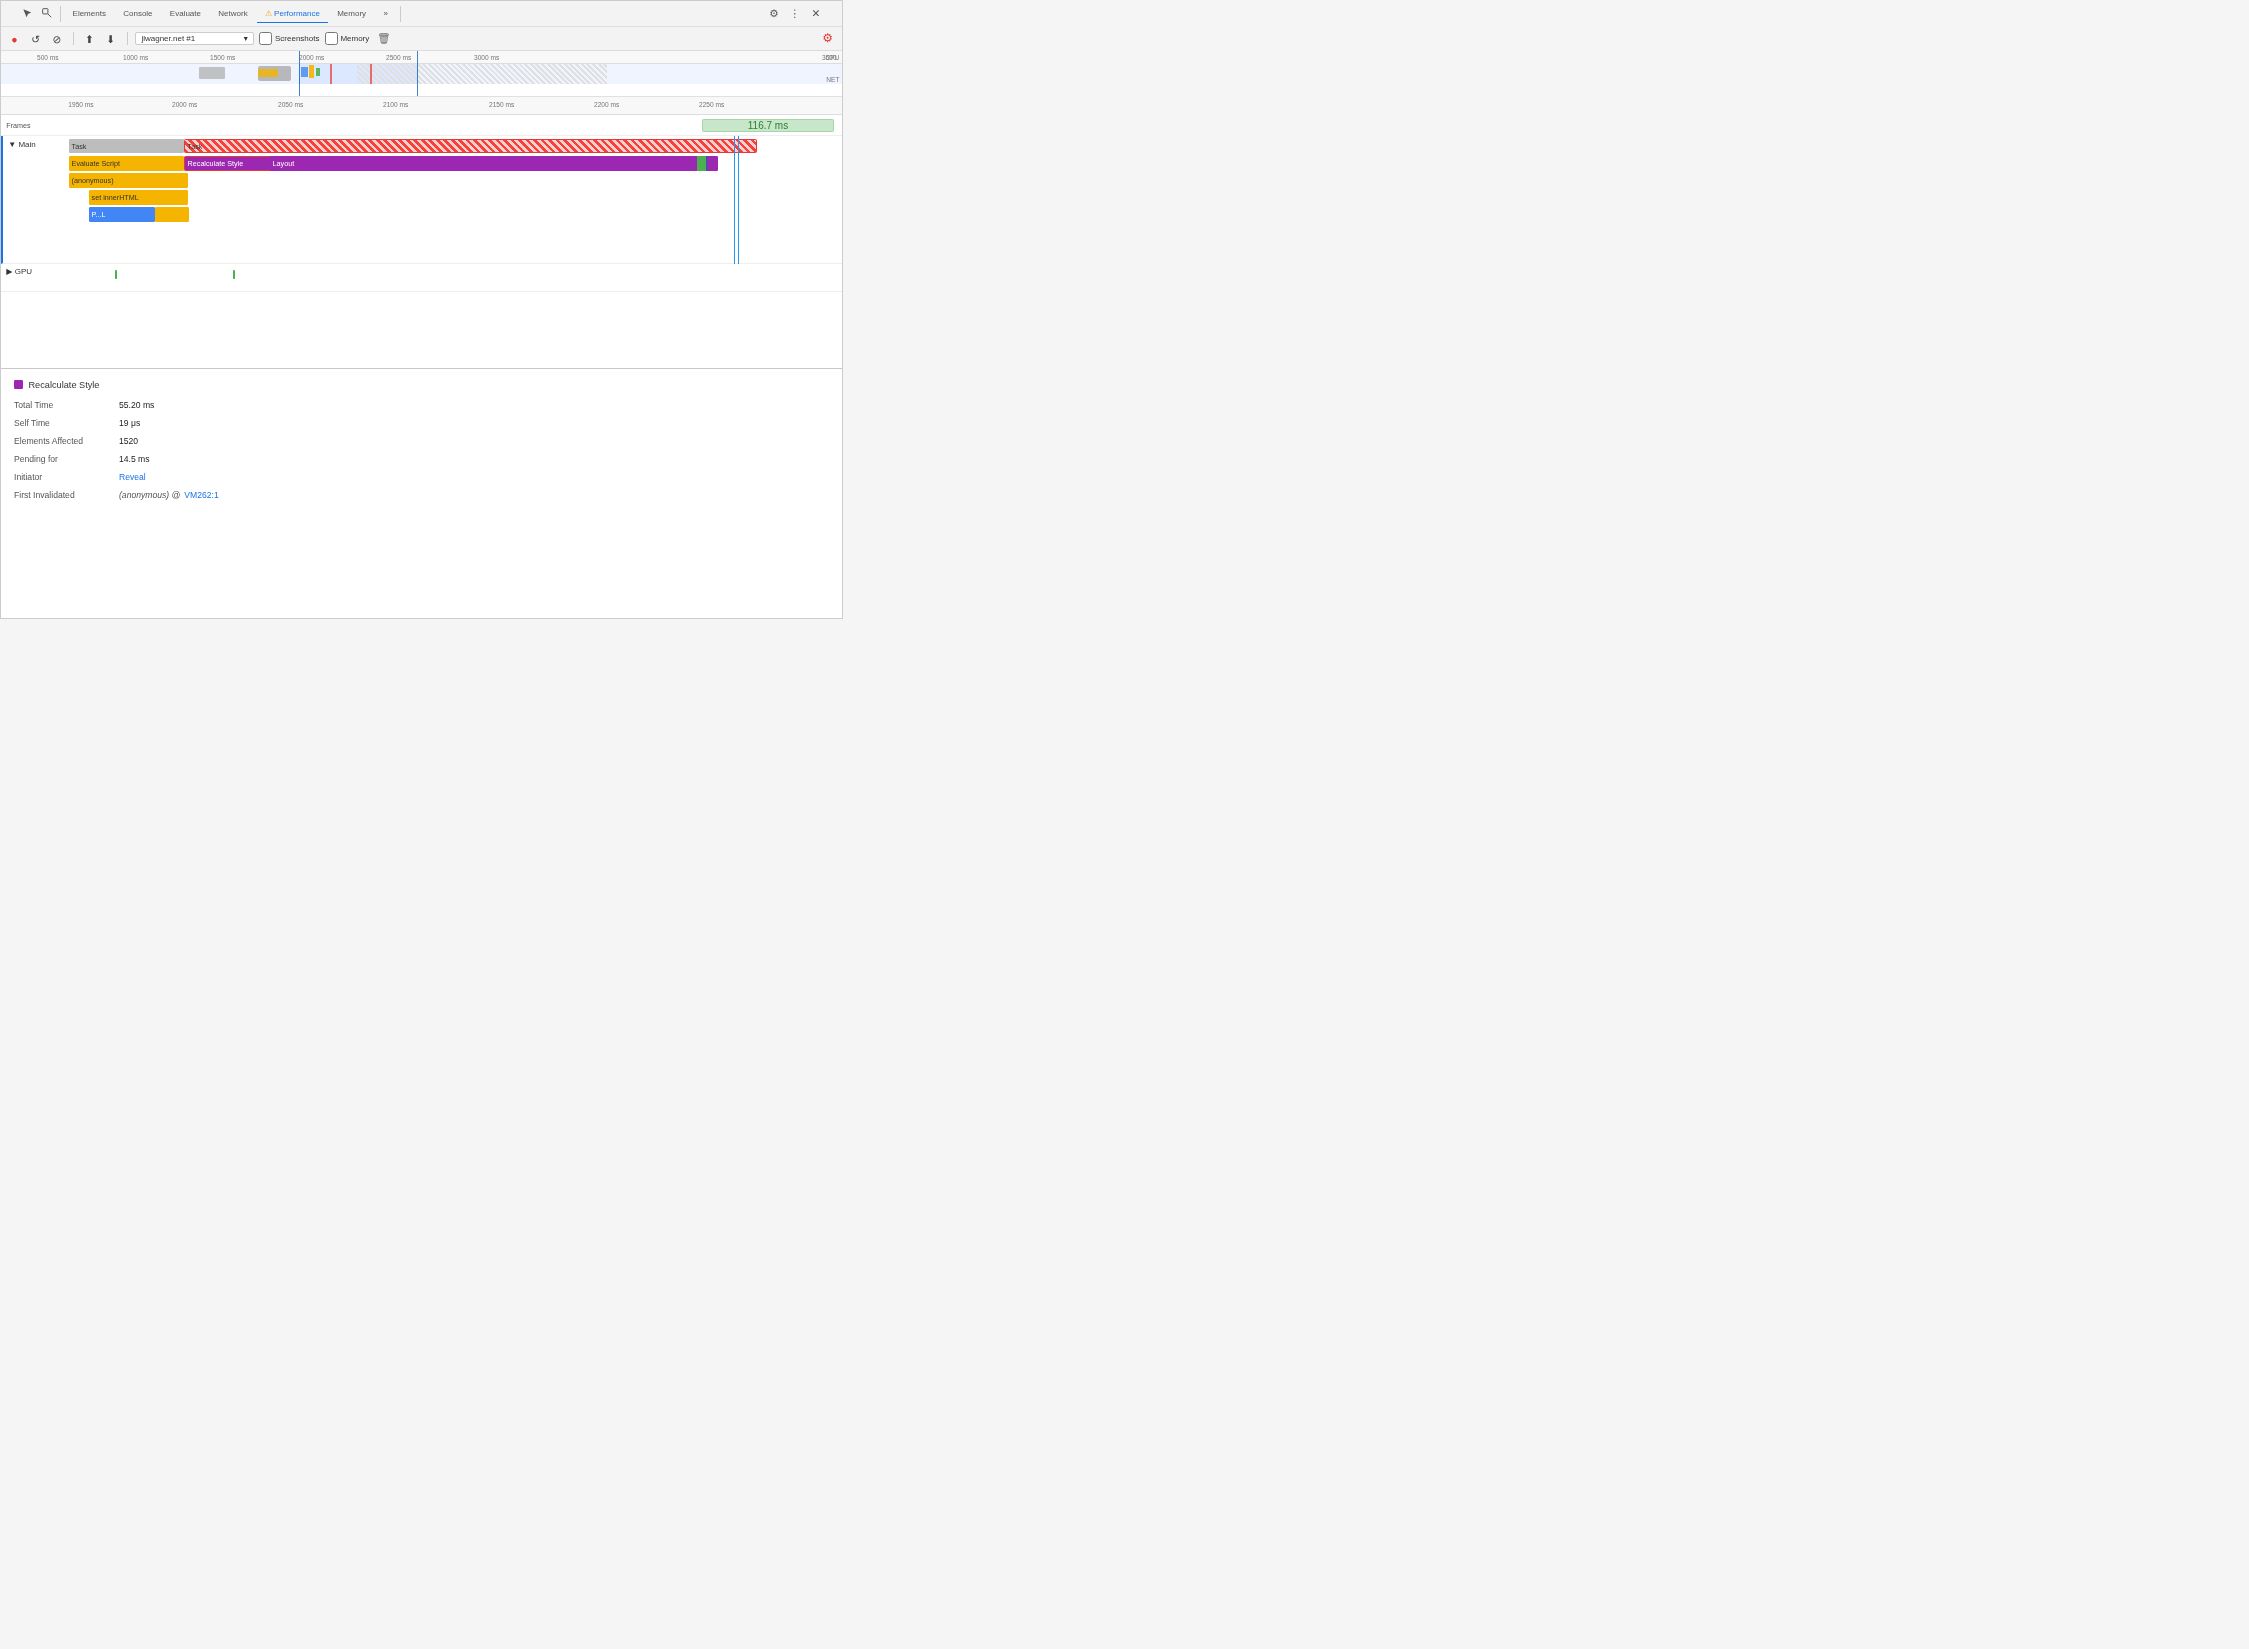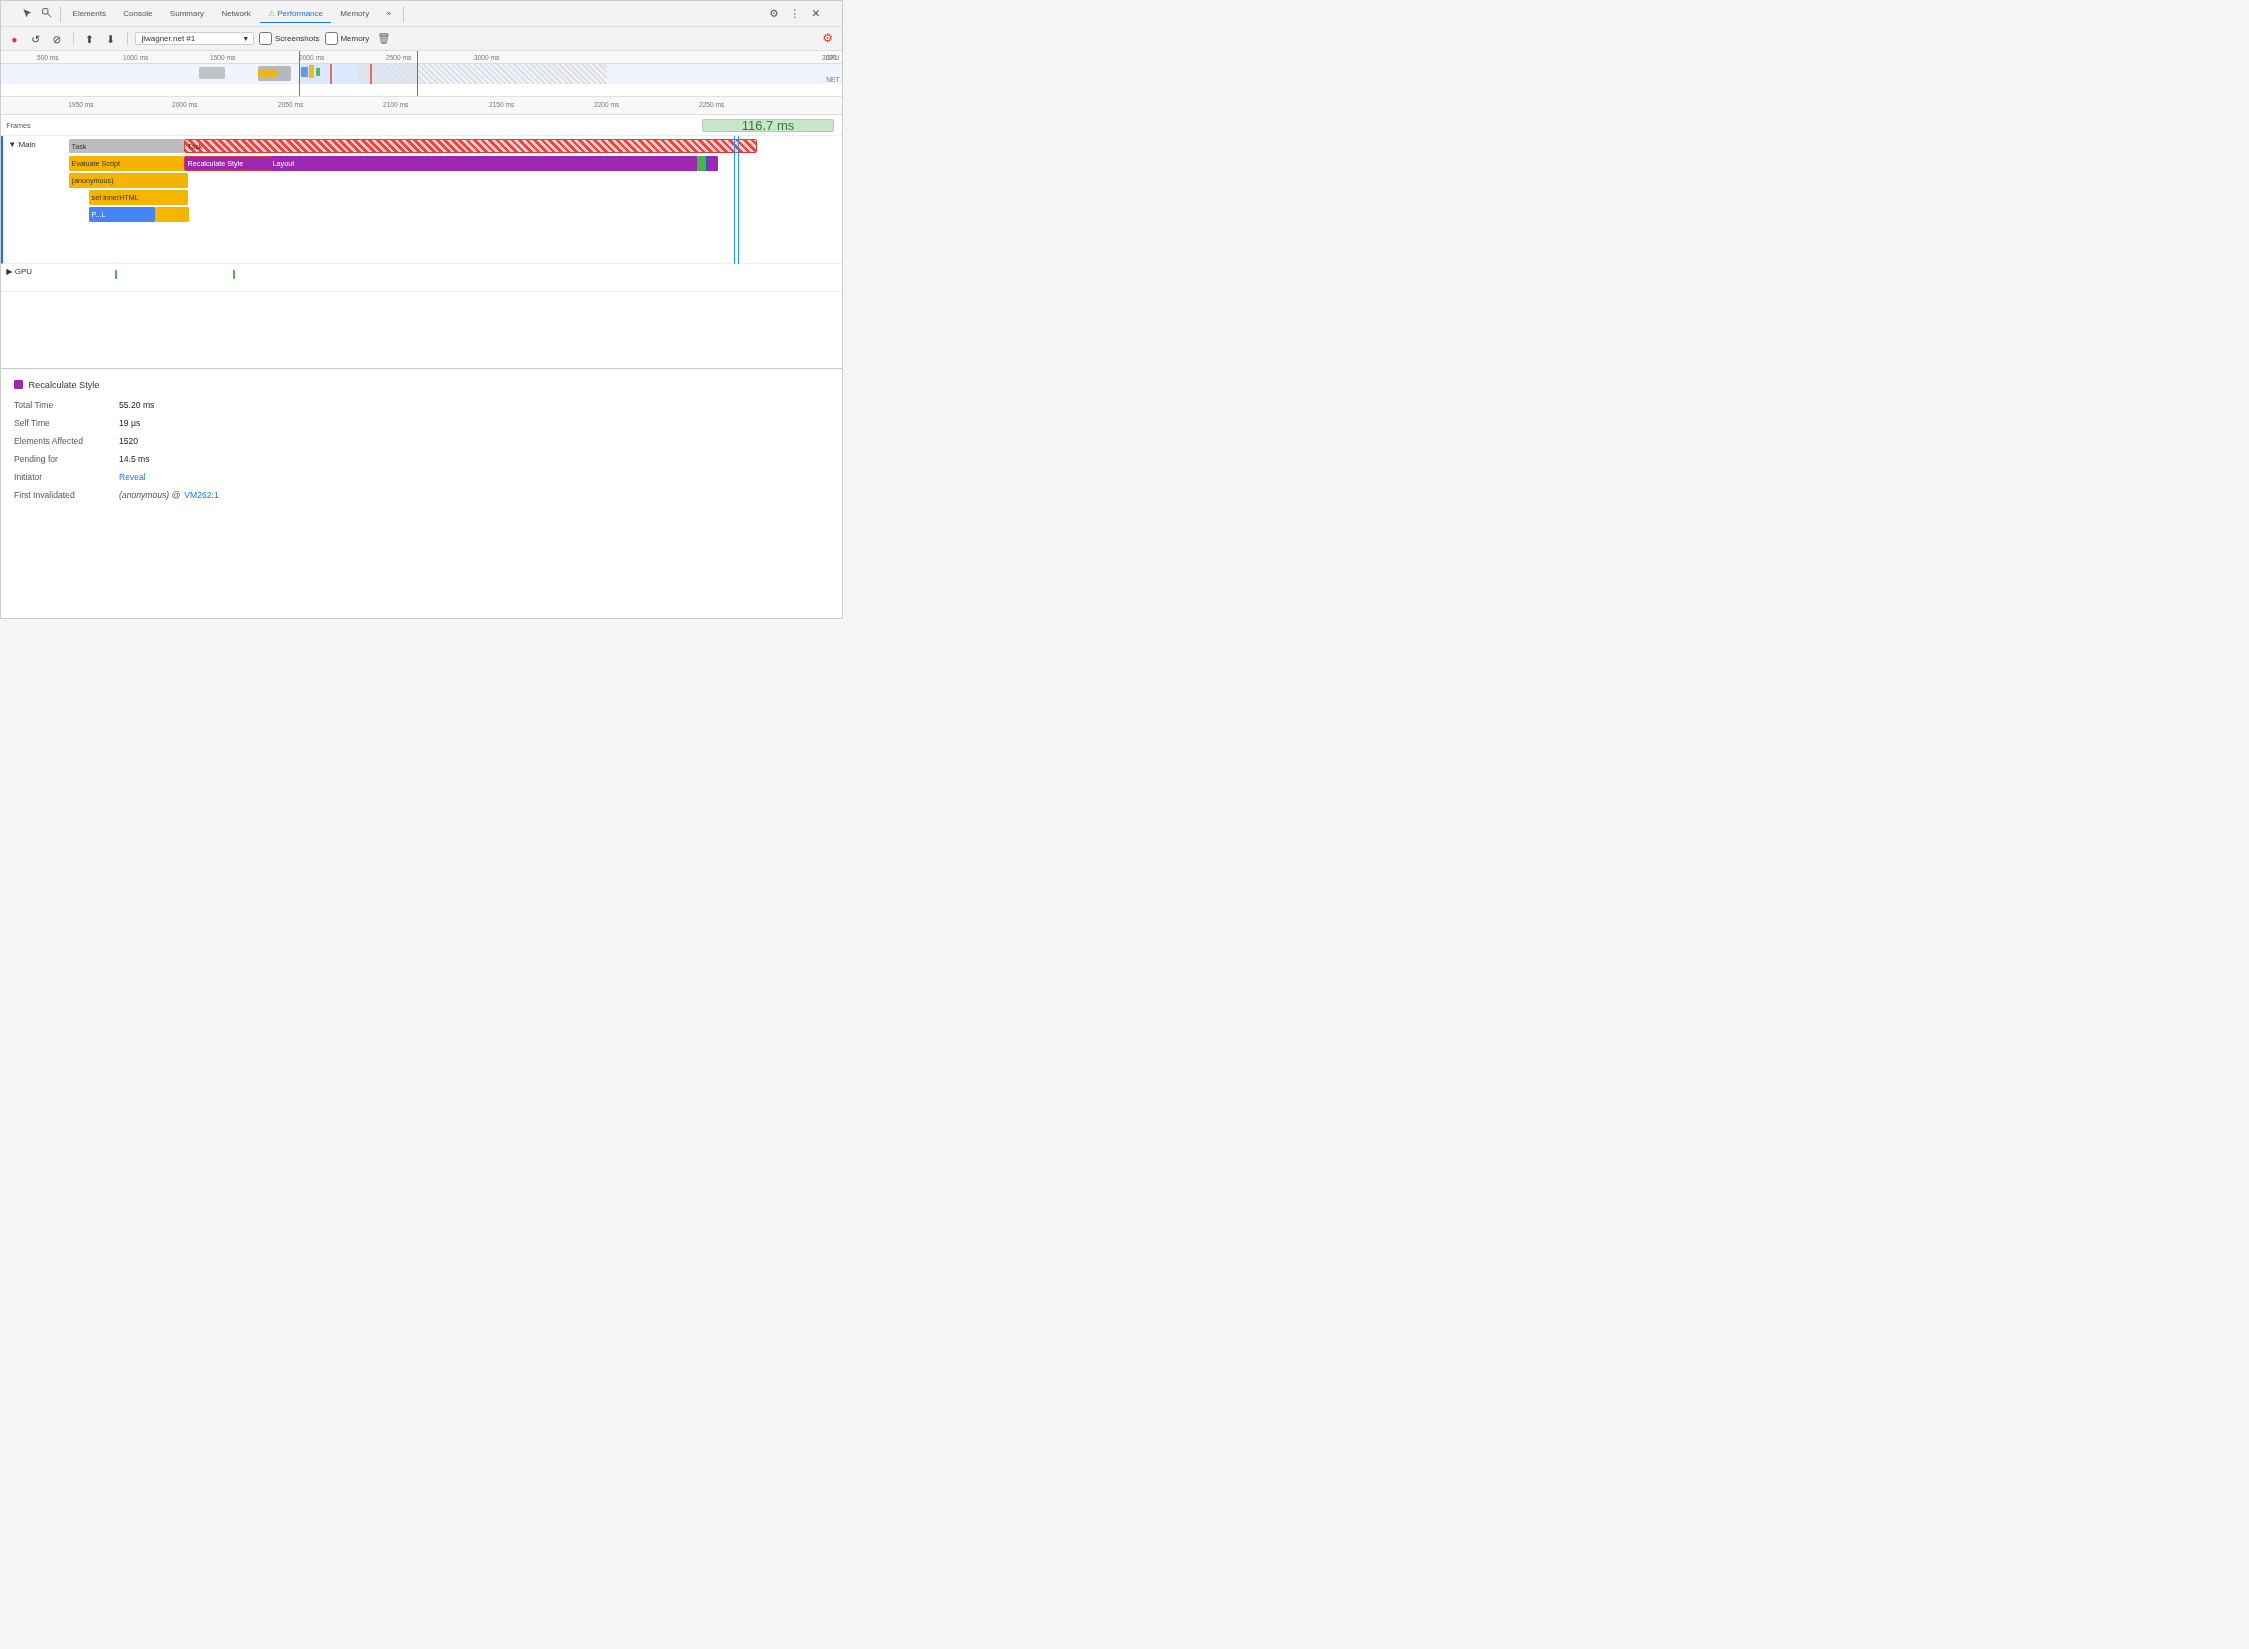--- a/index.html
+++ b/index.html
@@ -100,21 +100,21 @@
     </div>
     <div class="nav-icon">
       <svg width="10.5" height="10.5" viewBox="0 0 16 16" fill="none">
           <rect x="1" y="1" width="8" height="8" rx="1" stroke="#555" fill="none" stroke-width="1.5"></rect>
           <path d="M9 9l5 5" stroke="#555" stroke-width="1.5"></path>
         </svg>
     </div>
     <div class="nav-sep"></div>
     <div class="nav-tab">Elements</div>
     <div class="nav-tab">Console</div>
-    <div class="nav-tab">Summary</div>
+    <div class="nav-tab">Evaluate</div>
     <div class="nav-tab">Network</div>
     <div class="nav-tab active">
       <span style="color:#f59e0b; margin-right:2px;">⚠</span><span>Performance</span>
     </div>
     <div class="nav-tab">Memory</div>
     <div class="nav-tab">»</div>
     <div class="nav-sep"></div>
     <div class="nav-right">
       <div class="nav-icon">⚙</div>
       <div class="nav-icon">⋮</div>
@@ -197,21 +197,21 @@
         <span class="ruler-tick" style="left:422px;">2150 ms</span>
         <span class="ruler-tick" style="left:527px;">2200 ms</span>
         <span class="ruler-tick" style="left:632px;">2250 ms</span>
       </div>
     </div>
 
     <div class="track frames-track" style="height:21px; display:flex; align-items:center;">
       <div class="track-label" style="font-size:7.2px; color:#555;">Frames</div>
       <div class="track-content" style="position:relative; height:18.4px;">
 
-        <div class="frame-block" style="right:8px; width:132px; background:#c8e6c9; font-size:13px; color:#2e7d32; border:0.7px solid #a5d6a7;">
+        <div class="frame-block" style="right:8px; width:132px; background:#c8e6c9; font-size:10px; color:#2e7d32; border:0.7px solid #a5d6a7;">
           <span>116.7 ms</span>
         </div>
       </div>
     </div>
 
     <div class="track main-track" style="height:128px; border-left: 2px solid #1a73e8;">
       <div class="track-label" style="align-items:flex-start; padding-top:4px; font-weight:500;">▼ Main</div>
       <div class="track-content" style="position:relative; height:128px; overflow:hidden;">
 
         <div class="task-bar" style="left:0px; width:115px; top:2.6px; background:#bdbdbd; color:#333; font-size:7.2px;">

